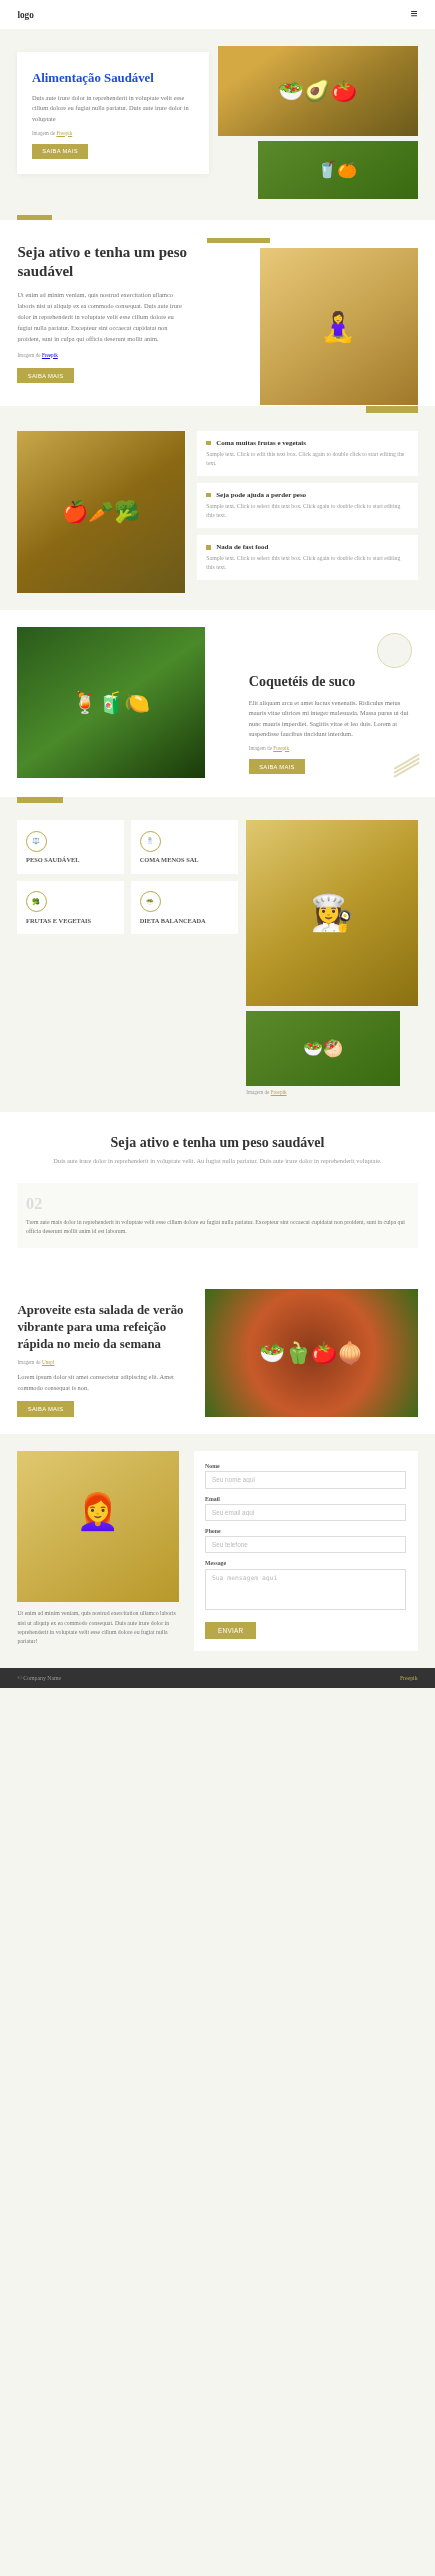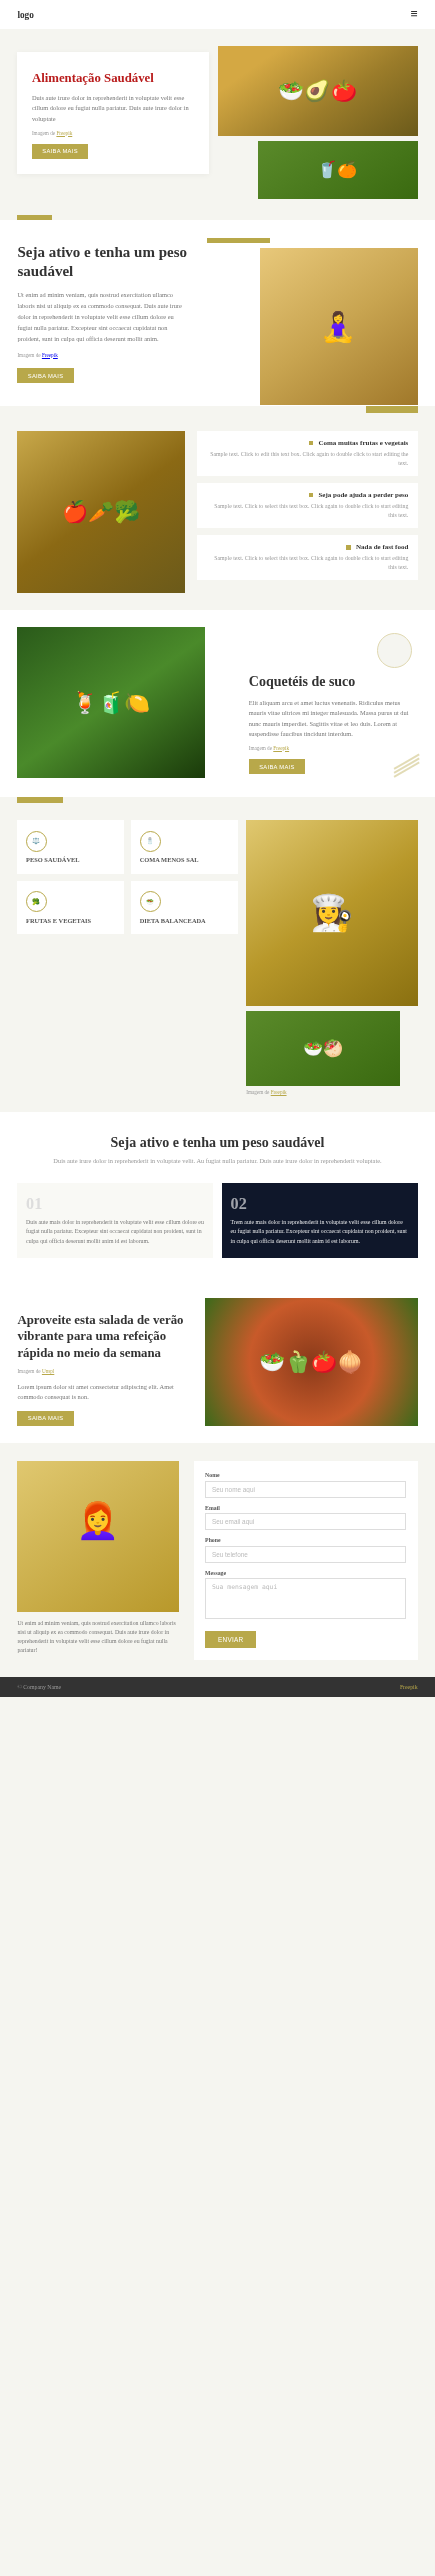--- a/index.html
+++ b/index.html
@@ -35,21 +35,21 @@
       width: 48%;
       background: #fff;
       padding: 17.4px 14.5px 14.5px 14.5px;
       z-index: 2;
       position: relative;
       top: 5.8px;
       box-shadow: 0 1.2px 5.8px rgba(0,0,0,0.05);
     }
     .section1-left h2 {
       font-size: 12.8px;
-      color: #b91c1c;
+      color: #1d4ed8;
       margin-bottom: 7px;
       line-height: 1.3;
     }
     .section1-left p {
       font-size: 6.4px;
       color: #777;
       line-height: 1.6;
       margin-bottom: 4.6px;
     }
     .section1-left .img-credit {
@@ -186,21 +186,20 @@
     .section3-right {
       width: 58%;
       display: flex;
       flex-direction: column;
       gap: 7px;
     }
     .tip-card {
       background: #fff;
       padding: 8.1px 9.3px;
       position: relative;
-      text-align: right;
     }
     .tip-card h4 {
       font-size: 7px;
       font-weight: bold;
       color: #333;
       margin-bottom: 3.5px;
     }
     .tip-card p {
       font-size: 5.8px;
       color: #999;
@@ -688,24 +687,20 @@
       <a href="#">Freepik</a>
     </p>
   </div>
 </div>
 
 <div class="section6">
   <h2>Seja ativo e tenha um peso saudável</h2>
   <p class="subtitle">Duis aute irure dolor in reprehenderit in voluptate velit. Au fugiat nulla pariatur. Duis aute irure dolor in reprehenderit voluptate.</p>
   <div class="numbered-cards">
     <div class="numbered-card">
-      <div class="num-label">01</div>
-      <p>Duis aute mais dolor in reprehenderit in voluptate velit esse cillum dolore eu fugiat nulla pariatur. Excepteur sint occaecat cupidatat non proident, sunt in culpa qui officia deserunt mollit anim id est laborum.</p>
-    </div>
-    <div class="numbered-card">
       <div class="num-label">02</div>
       <p>Trem aute mais dolor in reprehenderit in voluptate velit esse cillum dolore eu fugiat nulla pariatur. Excepteur sint occaecat cupidatat non proident, sunt in culpa qui officia deserunt mollit anim id est laborum.</p>
     </div>
   </div>
 </div>
 
 <div class="section7">
   <div class="section7-left">
     <h2>Aproveite esta salada de verão vibrante para uma refeição rápida no meio da semana</h2>
     <p class="img-credit" style="font-size:5.2px;color:#999;margin-bottom:5.8px;">

